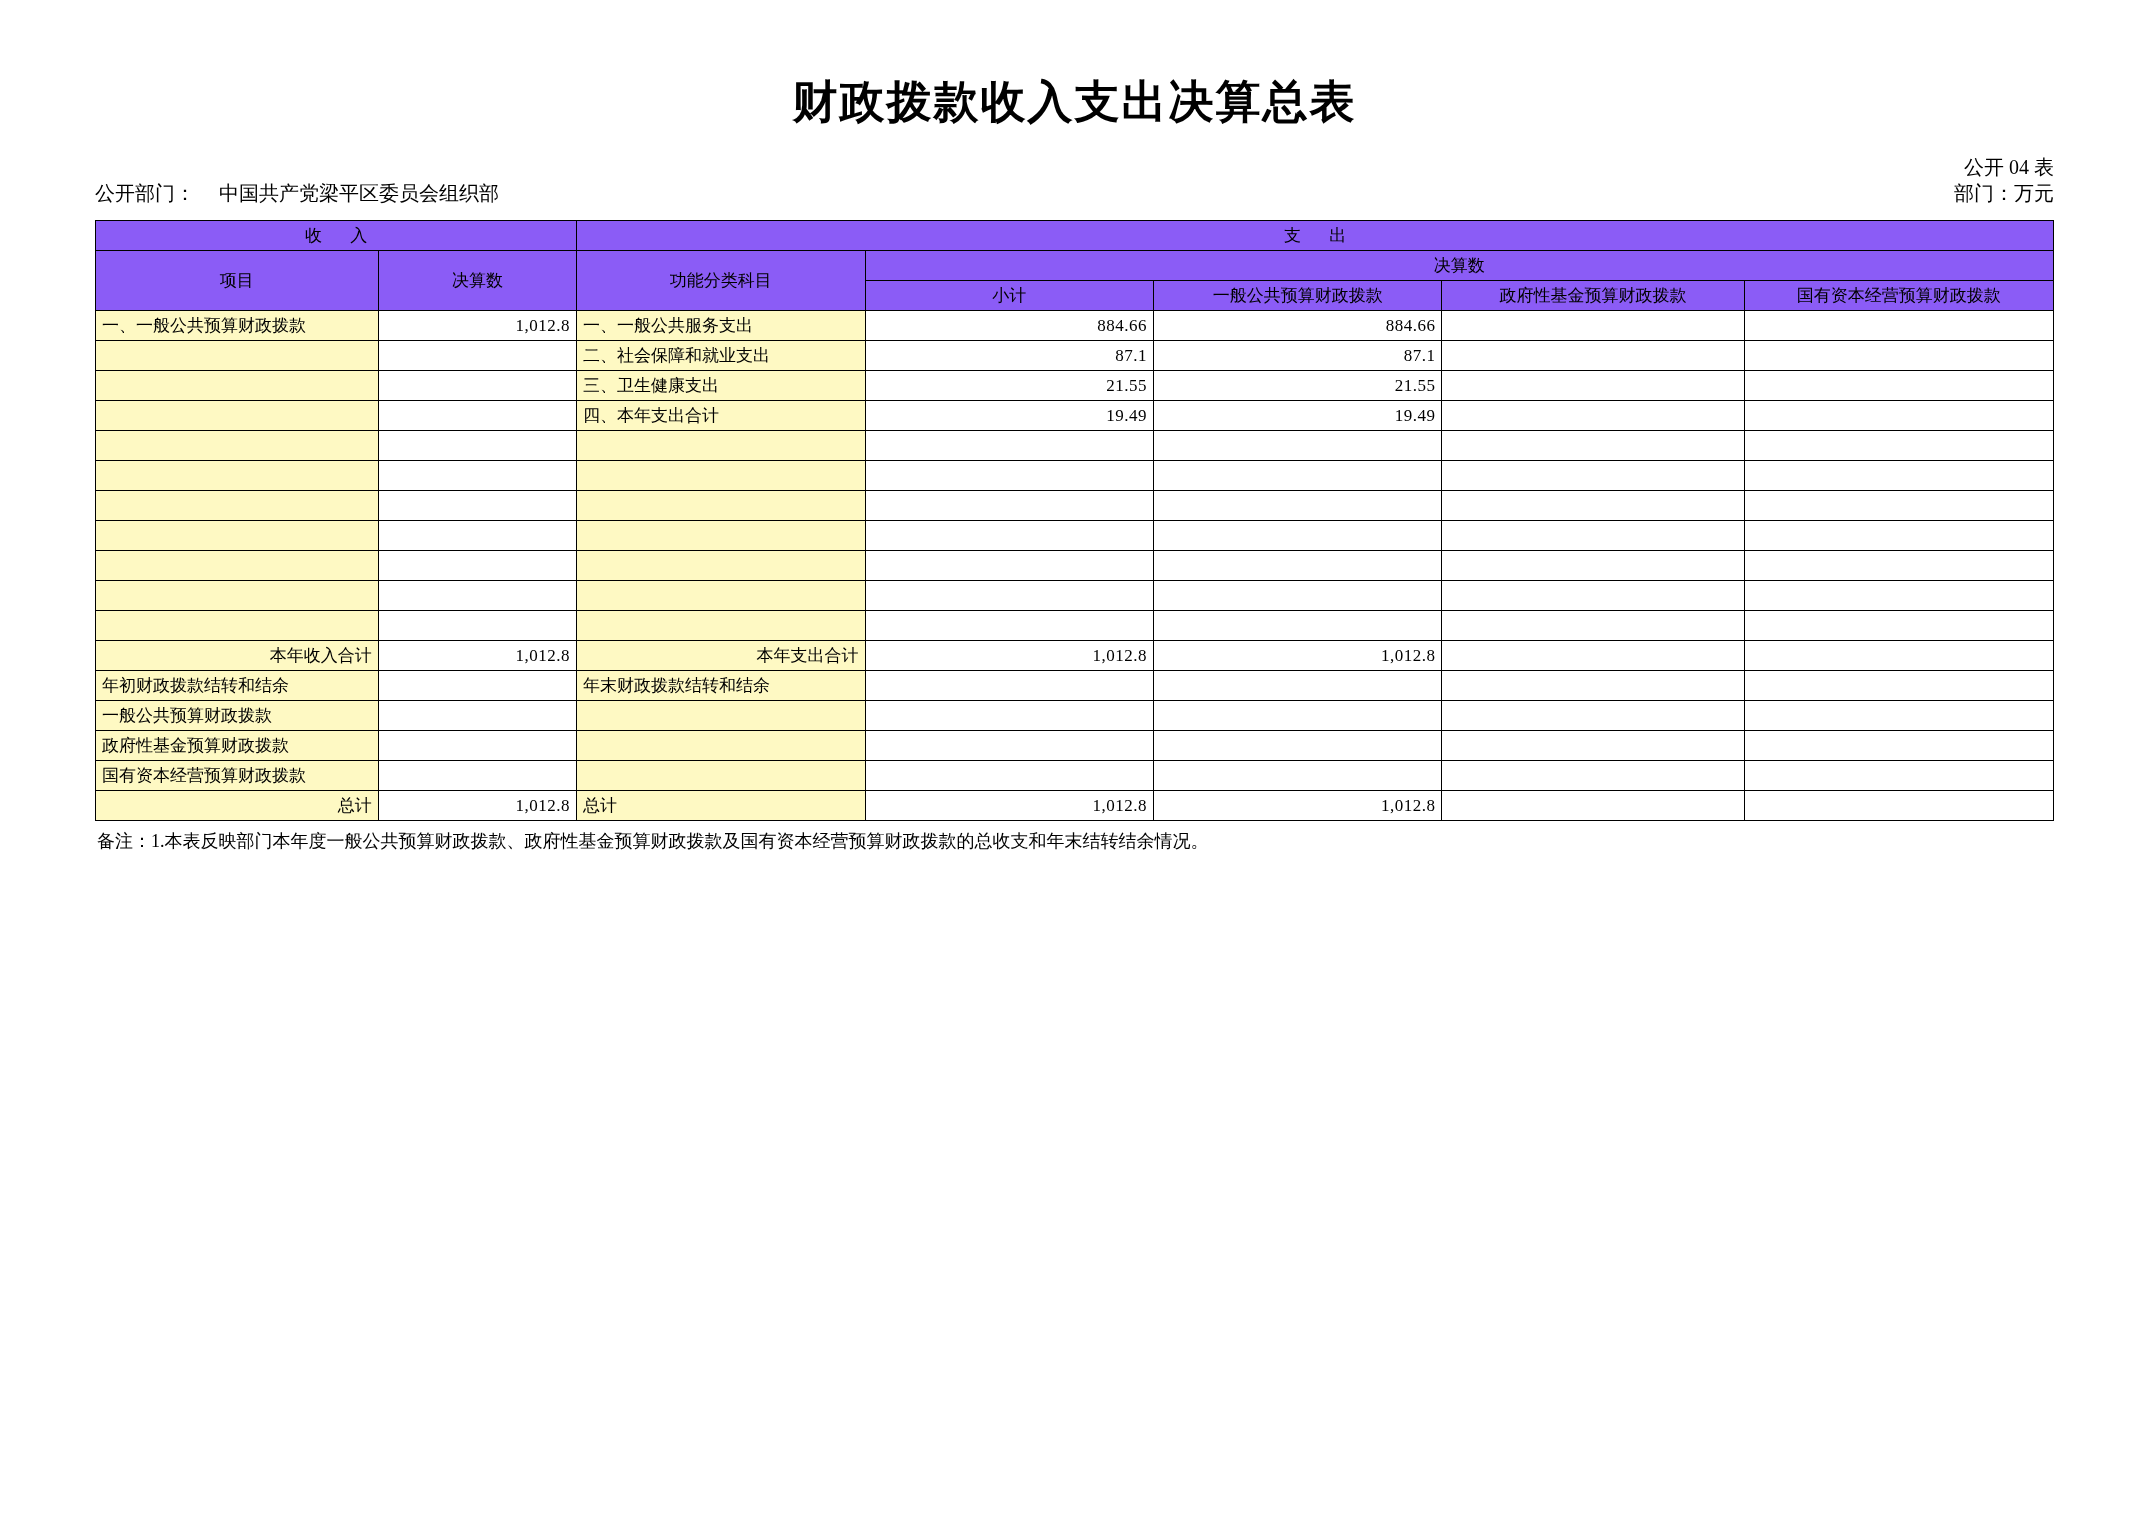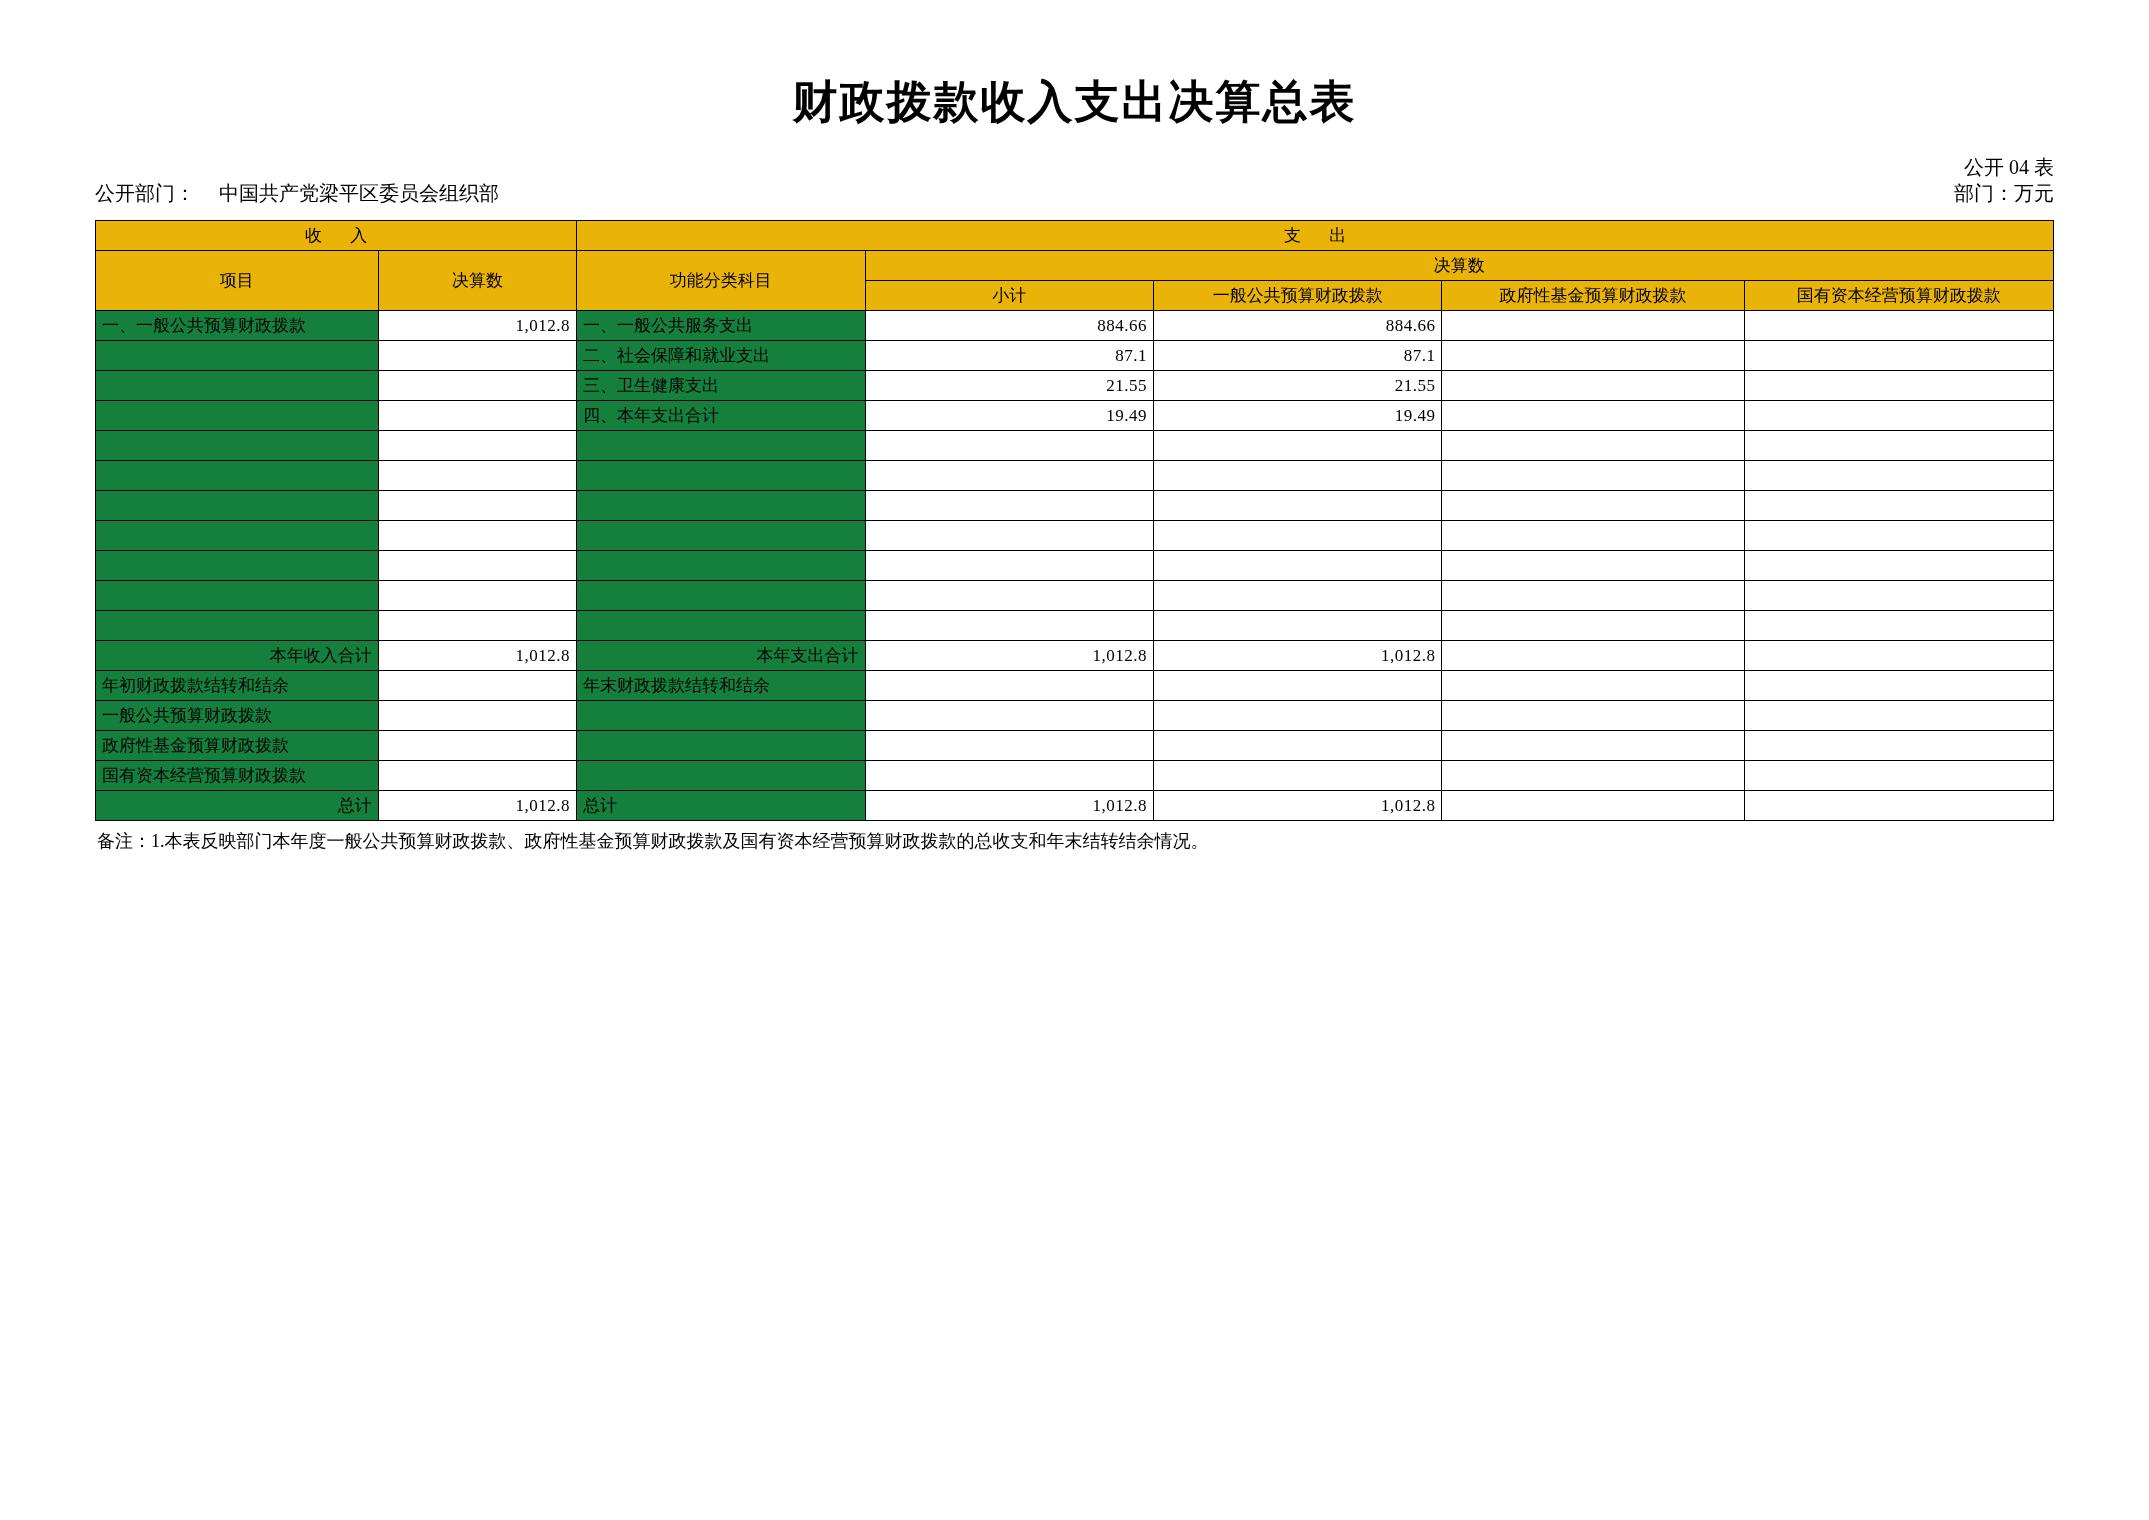--- a/index.html
+++ b/index.html
@@ -64,30 +64,30 @@
     border: 1px solid #000000;
     font-size: 17px;
     font-weight: normal;
     height: 30px;
     padding: 2px 6px;
     box-sizing: border-box;
     vertical-align: middle;
     font-family: "Liberation Serif", "DejaVu Serif", serif;
   }
   .hdr {
-    background: #eab308;
+    background: #8b5cf6;
     text-align: center;
     font-weight: bold;
   }
   .hdr-wide {
     letter-spacing: 12px;
     text-indent: 12px;
   }
   .shade {
-    background: #15803d;
+    background: #fef9c3;
   }
   .c { text-align: right; }
   .r { text-align: right; padding-right: 10px; }
   .l { text-align: left; padding-left: 8px; }
   .indent1 { padding-left: 28px; }
   .bold { font-weight: bold; }
   .num {
     font-family: "Liberation Serif", "DejaVu Serif", serif;
     letter-spacing: 0.5px;
   }

